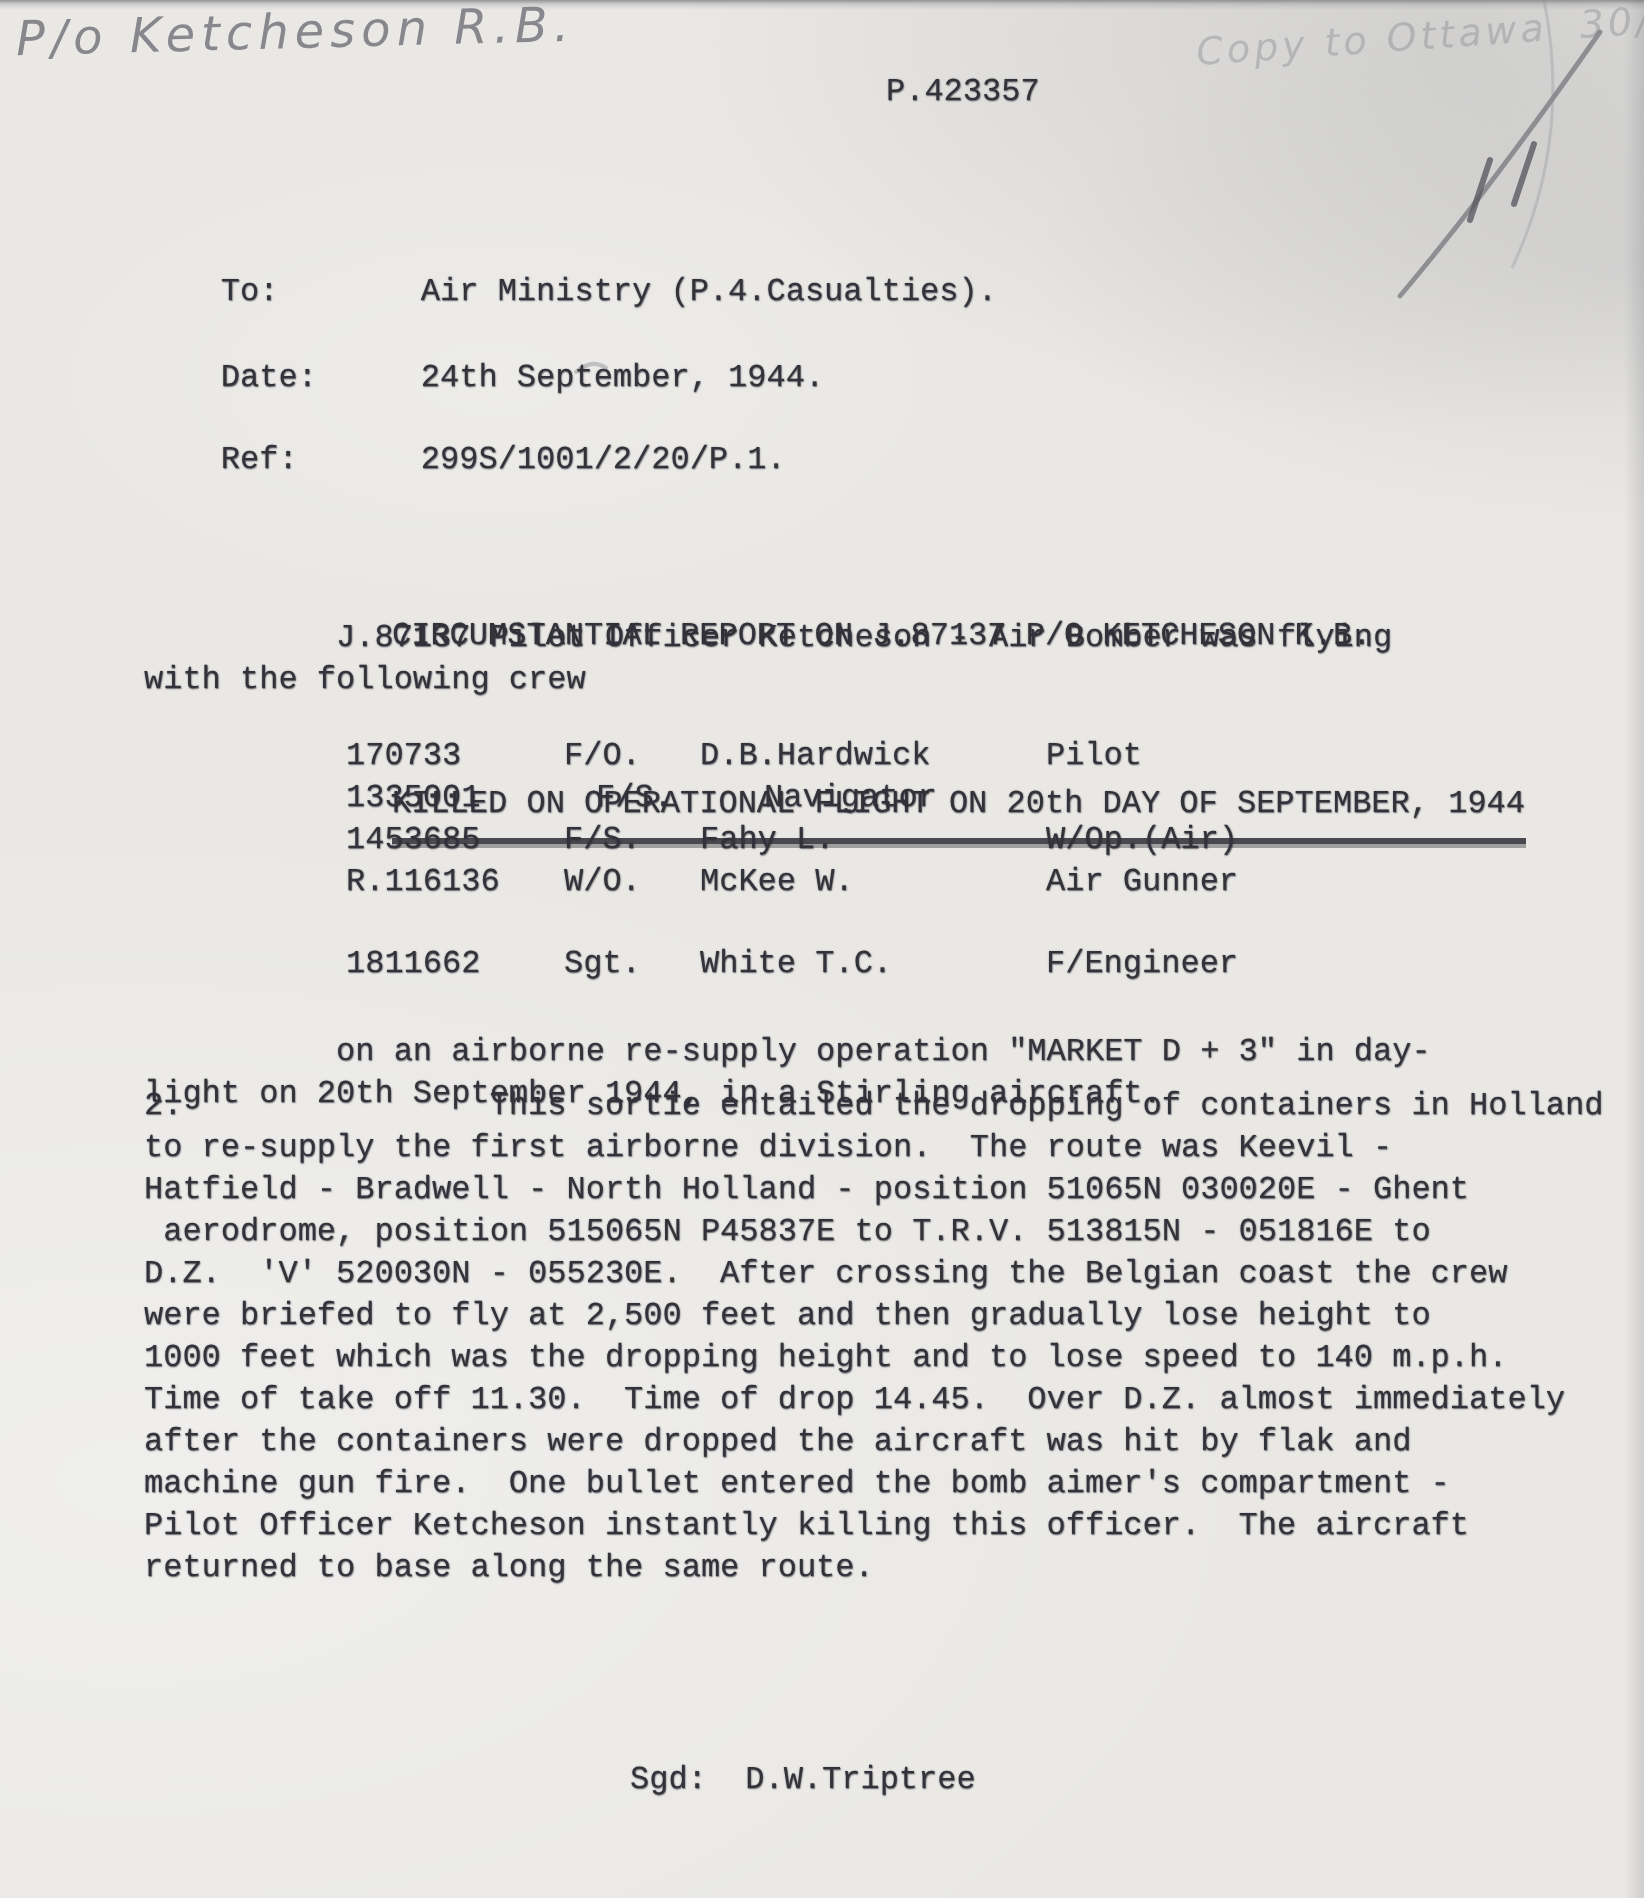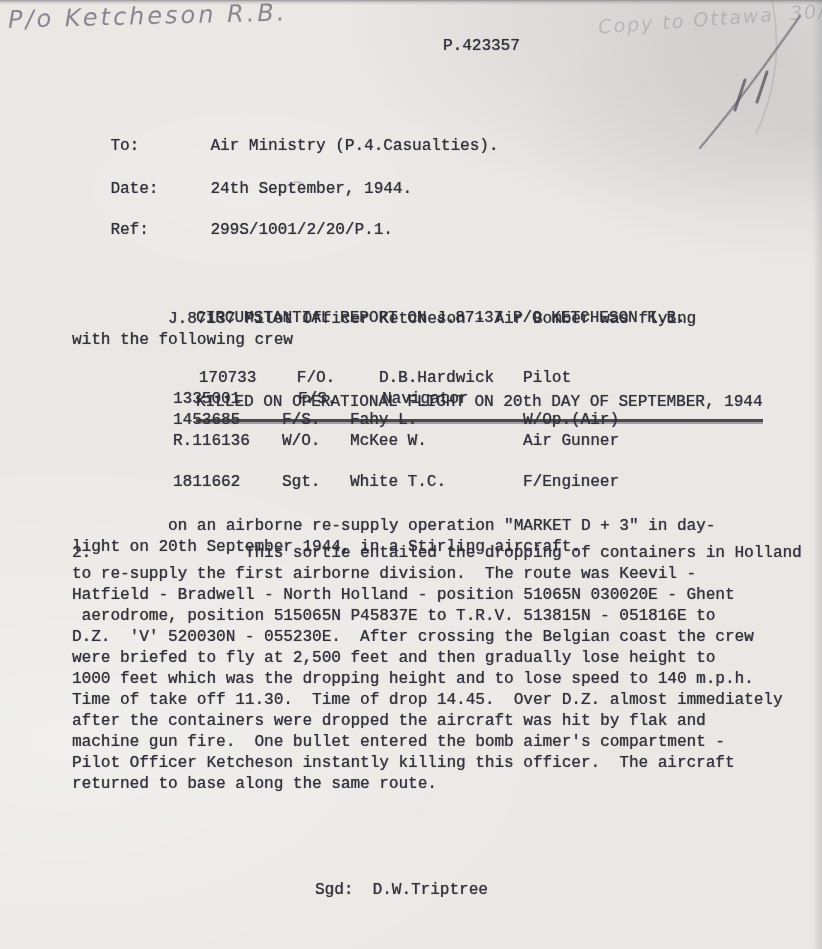--- a/index.html
+++ b/index.html
@@ -95,21 +95,21 @@
 
   <div class="typed title-block">
     <div>CIRCUMSTANTIAL REPORT ON J.87137 P/O KETCHESON K.B.</div>
     <div><span class="title-underlined">KILLED ON OPERATIONAL FLIGHT ON 20th DAY OF SEPTEMBER, 1944</span></div>
   </div>
 
   <div class="typed" style="left:72px;top:309px;">          J.87137 Pilot Officer Ketcheson - Air Bomber was flying
 with the following crew</div>
 
   <div class="crew-table">
-    <div class="typed crew-row" style="position:relative;text-align:center;">
+    <div class="typed crew-row" style="position:relative;">
       <span class="crew-c1">170733</span><span class="crew-c2">F/O.</span><span class="crew-c3">D.B.Hardwick</span><span>Pilot</span>
     </div>
     <div class="typed crew-row" style="position:relative;gap:16px;">
       <span class="crew-c1">1335001</span><span class="crew-c2">F/S.</span><span>Navigator</span>
     </div>
     <div class="typed crew-row" style="position:relative;">
       <span class="crew-c1">1453685</span><span class="crew-c2">F/S.</span><span class="crew-c3">Fahy L.</span><span>W/Op.(Air)</span>
     </div>
     <div class="typed crew-row" style="position:relative;">
       <span class="crew-c1">R.116136</span><span class="crew-c2">W/O.</span><span class="crew-c3">McKee W.</span><span>Air Gunner</span>

